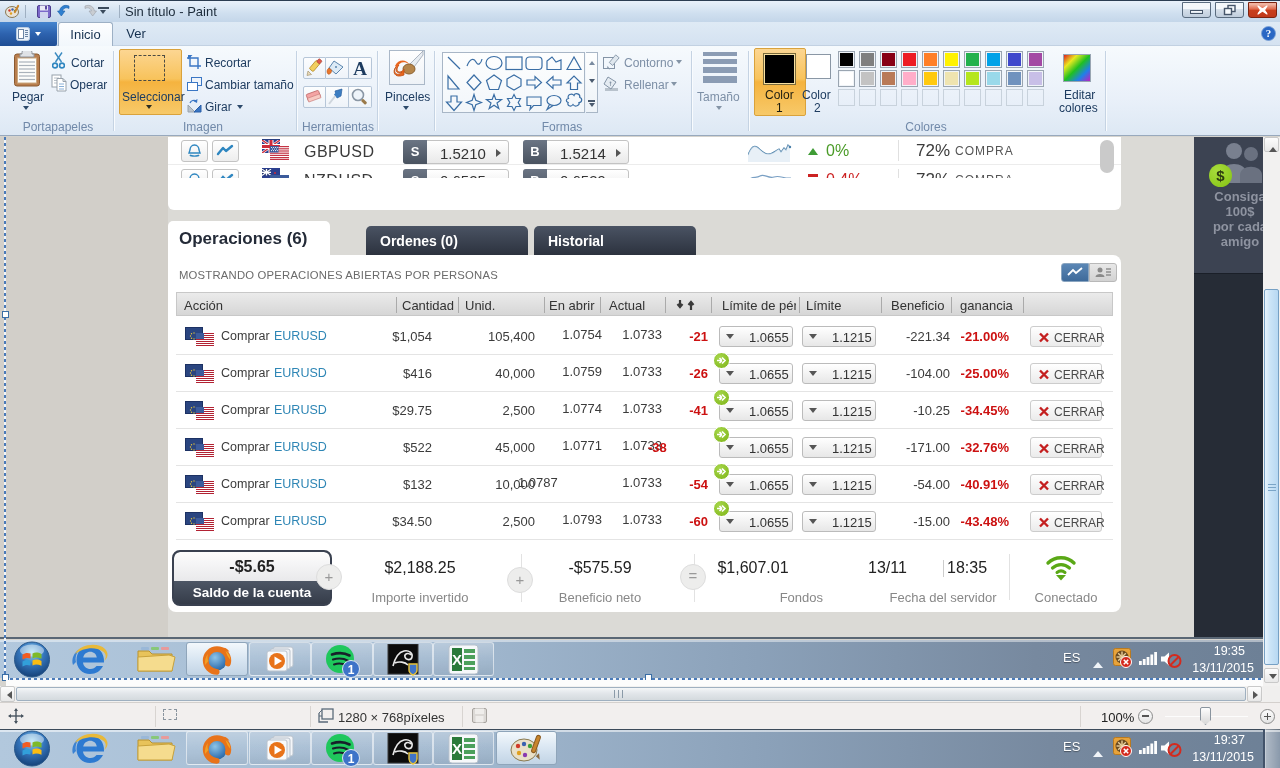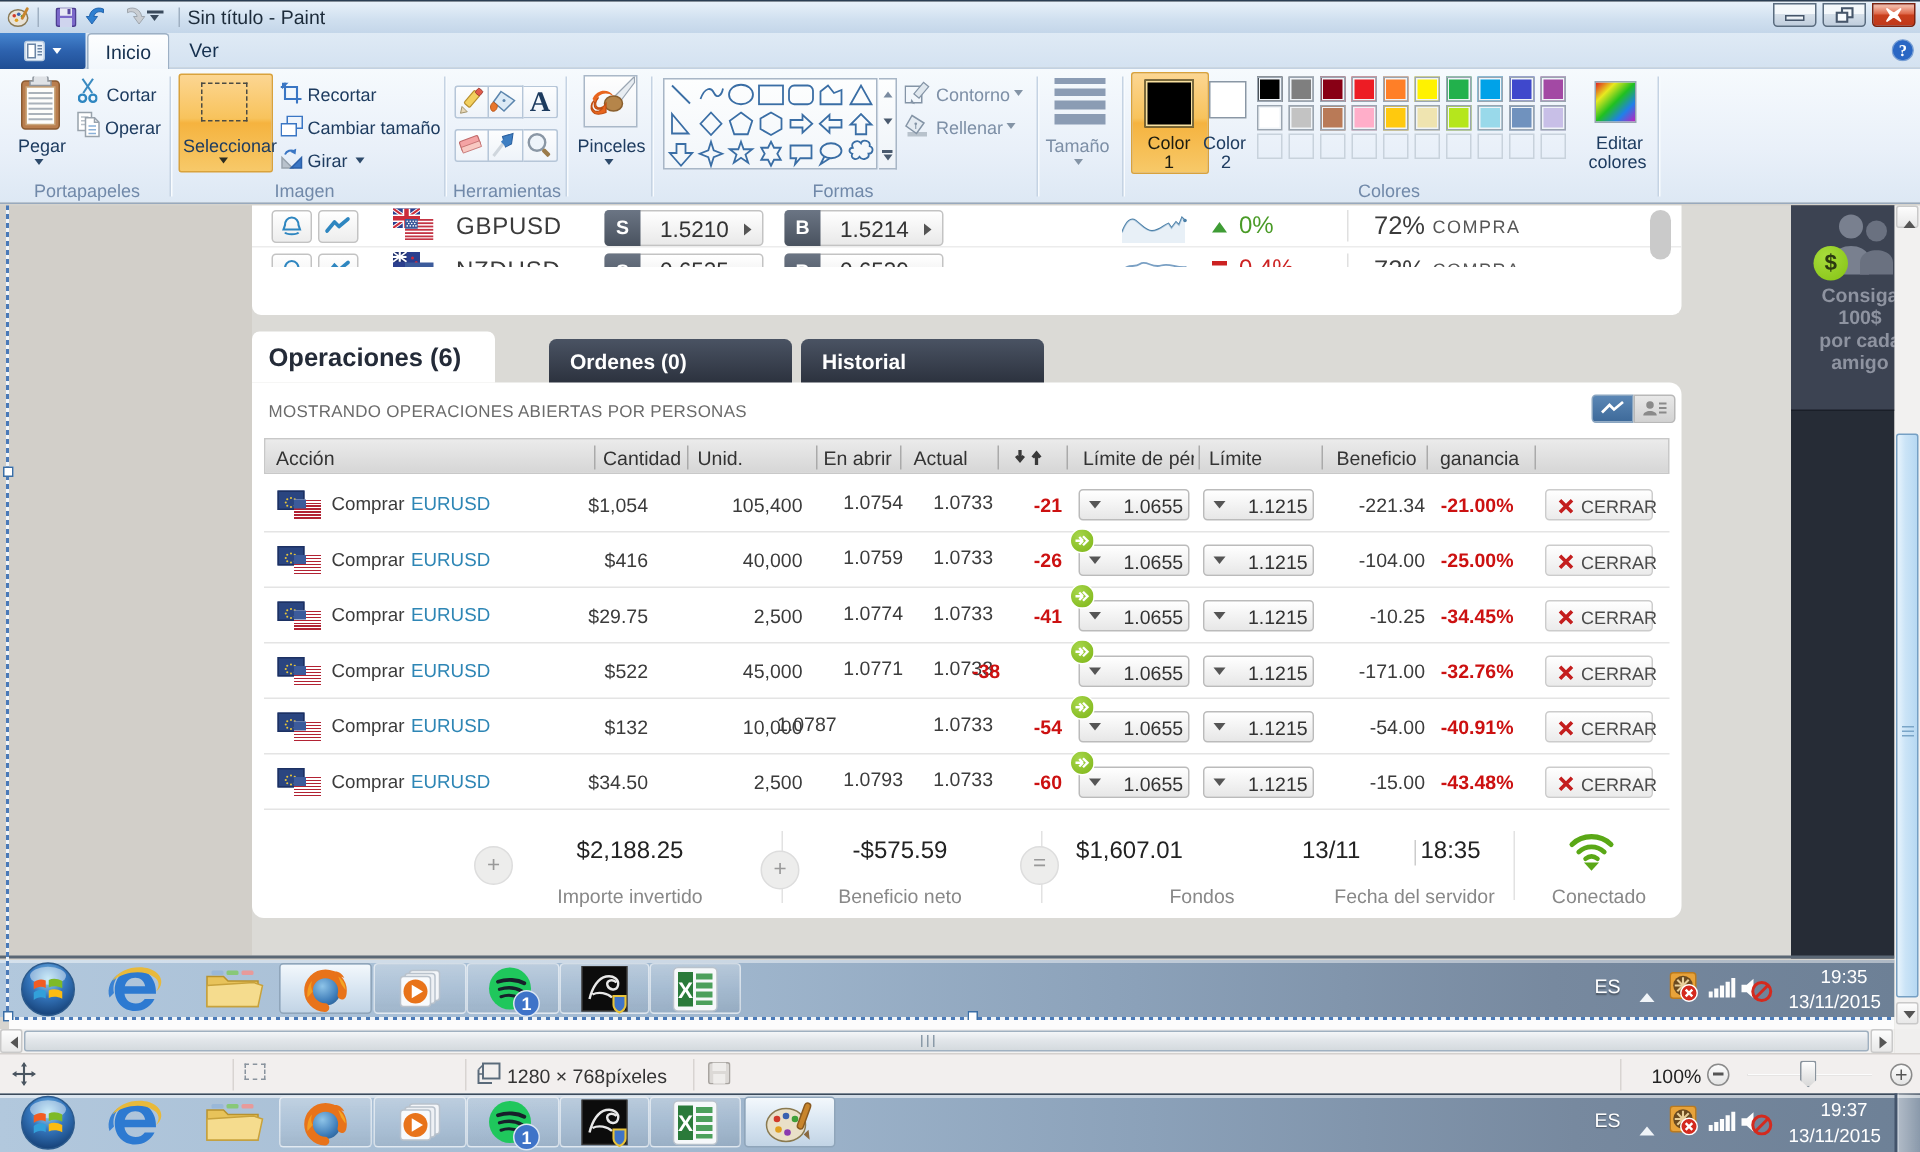--- a/index.html
+++ b/index.html
@@ -528,20 +528,24 @@
   <div class="cerrar">
               <svg class="abs" style="left:7px;top:5px" width="12" height="11" viewBox="0 0 12 11">
                 <path d="M2 1.5 L10 9.5 M10 1.5 L2 9.5" stroke="#c41f1f" stroke-width="2.4"></path>
               </svg>
               <div class="abs" style="left:23px;top:4px">CERRAR</div>
             </div>
 </div>
         </div>
 
     <div id="summary" class="abs" style="left:0;top:285px;width:953px;height:72px;">
+          <div class="abs" style="left:4px;top:10px;width:160px;height:56px;border:2px solid #3a4150;border-radius:8px;background:linear-gradient(#4c55666,#333a47);overflow:hidden;background:#3e4654;">
+ <div class="abs" style="left:0;top:0;width:156px;height:29px;background:linear-gradient(#fdfdfd,#e9e9eb);border-radius:6px 6px 0 0;text-align:center;font-size:16px;font-weight:bold;color:#222;line-height:30px;">-$5.65</div>
+ <div class="abs" style="left:0;top:29px;width:156px;height:23px;background:linear-gradient(#4d5665,#353c49);text-align:center;font-size:13.5px;font-weight:bold;color:#fff;line-height:23px;">Saldo de la cuenta</div>
+</div>
 <div class="abs pluscirc" style="left:148px;top:24px">+</div>
 <div class="abs sumval" style="left:182px;top:19px;width:140px;text-align:center">$2,188.25</div>
 <div class="abs sumlab" style="left:182px;top:50px;width:140px;text-align:center">Importe invertido</div>
 <div class="abs" style="left:353px;top:14px;width:1px;height:48px;background:#e2e2e2"></div>
 <div class="abs pluscirc" style="left:339px;top:27px">+</div>
 <div class="abs sumval" style="left:362px;top:19px;width:140px;text-align:center">-$575.59</div>
 <div class="abs sumlab" style="left:362px;top:50px;width:140px;text-align:center">Beneficio neto</div>
 <div class="abs" style="left:526px;top:14px;width:1px;height:48px;background:#e2e2e2"></div>
 <div class="abs pluscirc" style="left:512px;top:24px;line-height:22px;">=</div>
 <div class="abs sumval" style="left:515px;top:19px;width:140px;text-align:center">$1,607.01</div>

